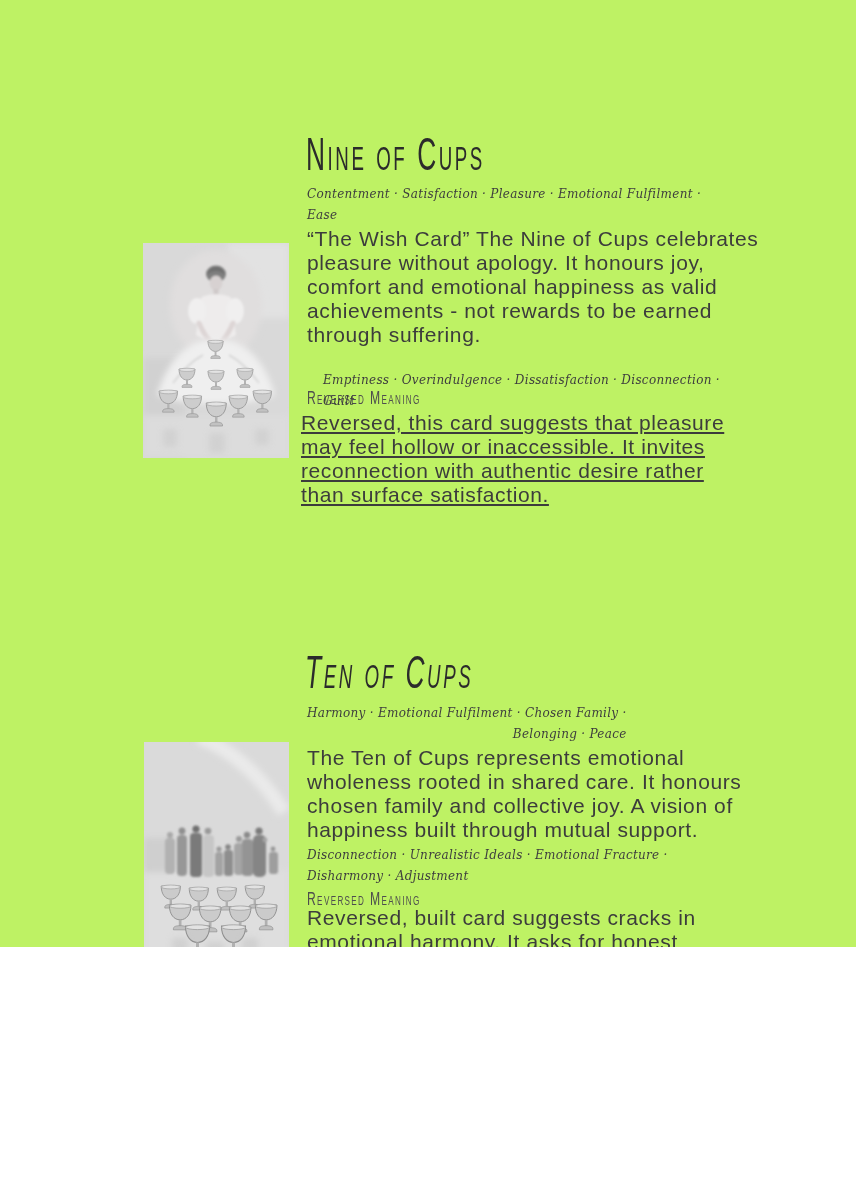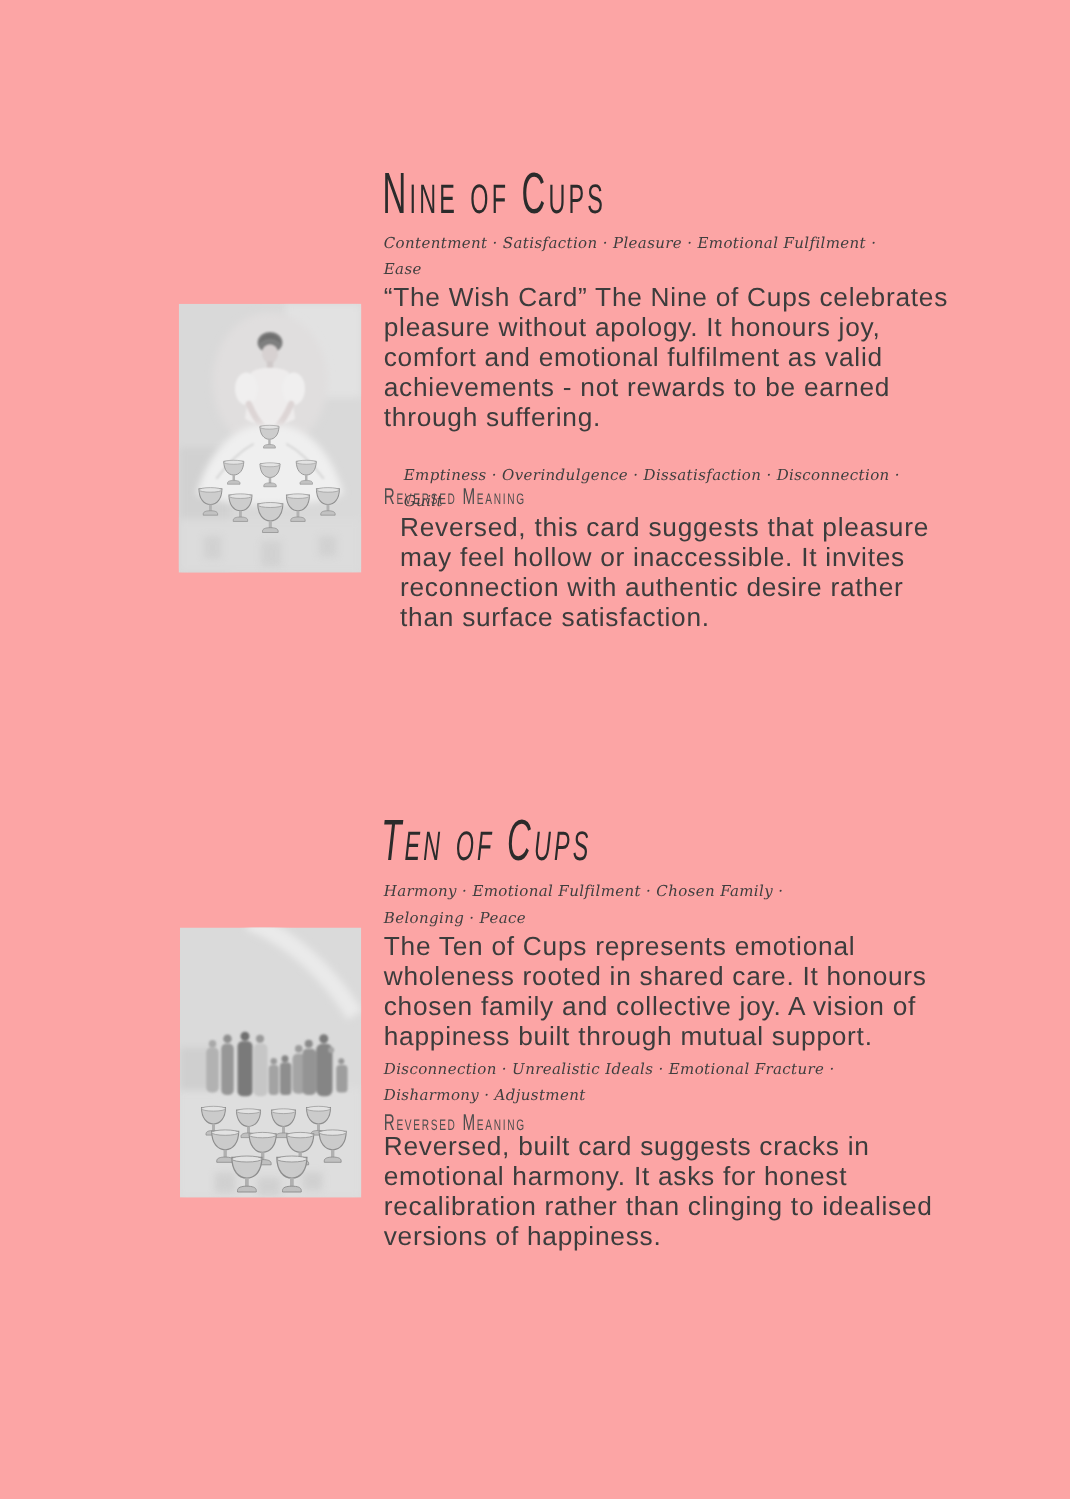--- a/index.html
+++ b/index.html
@@ -1,20 +1,20 @@
 <!DOCTYPE html>
 <html><head>
 <meta charset="utf-8">
 <style>
   html, body { margin: 0; padding: 0; background: #ffffff; }
   .page {
     position: relative;
     width: 856px;
-    height: 1199px;
-    background: #fca5a5;
+    height: 947px;
+    background: #bef264;
     overflow: hidden;
     font-family: "Liberation Sans", sans-serif;
   }
   .abs { position: absolute; }
 
   
   .card-title { white-space: nowrap; }
   .title-inner {
     display: inline-block;
     transform: scale(0.85, 1.5);
@@ -70,32 +70,32 @@
 
     <div class="abs card-title" style="left:306px; top:128px;">
       <span class="title-inner">Nine of Cups</span>
     </div>
 
     <div class="abs keywords" style="left:307px; top:184px;">Contentment · Satisfaction · Pleasure · Emotional Fulfilment ·
 Ease</div>
 
     <div class="abs body-text" style="left:307px; top:227px;">“The Wish Card” The Nine of Cups celebrates
 pleasure without apology. It honours joy,
-comfort and emotional fulfilment as valid
+comfort and emotional happiness as valid
 achievements - not rewards to be earned
 through suffering.</div>
 
     <div class="abs rev-heading" style="left:307px; top:350px;">
       <span class="rev-heading-inner">Reversed Meaning</span>
     </div>
 
     <div class="abs keywords" style="left:323px; top:370px;">Emptiness · Overindulgence · Dissatisfaction · Disconnection ·
 Guilt</div>
 
-    <div class="abs body-text" style="left:320px; top:411px;">Reversed, this card suggests that pleasure
+    <div class="abs body-text" style="left:301px; top:411px;text-decoration:underline;">Reversed, this card suggests that pleasure
 may feel hollow or inaccessible. It invites
 reconnection with authentic desire rather
 than surface satisfaction.</div>
 
     <div class="abs" style="left:143px; top:243px;">
       <svg class="card-image" width="146" height="215" viewBox="0 0 146 215">
         <defs>
           <filter id="soft1" x="-30%" y="-30%" width="160%" height="160%">
               <feGaussianBlur stdDeviation="1"></feGaussianBlur>
             </filter>
@@ -147,21 +147,21 @@
       </svg>
     </div>
   </section>
 
   <section>
 
     <div class="abs card-title" style="left:305px; top:646px;font-style:italic;">
       <span class="title-inner">Ten of Cups</span>
     </div>
 
-    <div class="abs keywords" style="left:307px; top:703px;">Harmony · Emotional Fulfilment · Chosen Family ·
+    <div class="abs keywords" style="left:307px; top:703px;text-align:right;">Harmony · Emotional Fulfilment · Chosen Family ·
 Belonging · Peace</div>
 
     <div class="abs body-text" style="left:307px; top:746px;">The Ten of Cups represents emotional
 wholeness rooted in shared care. It honours
 chosen family and collective joy. A vision of
 happiness built through mutual support.</div>
 
     <div class="abs rev-heading" style="left:307px; top:851px;">
       <span class="rev-heading-inner">Reversed Meaning</span>
     </div>

